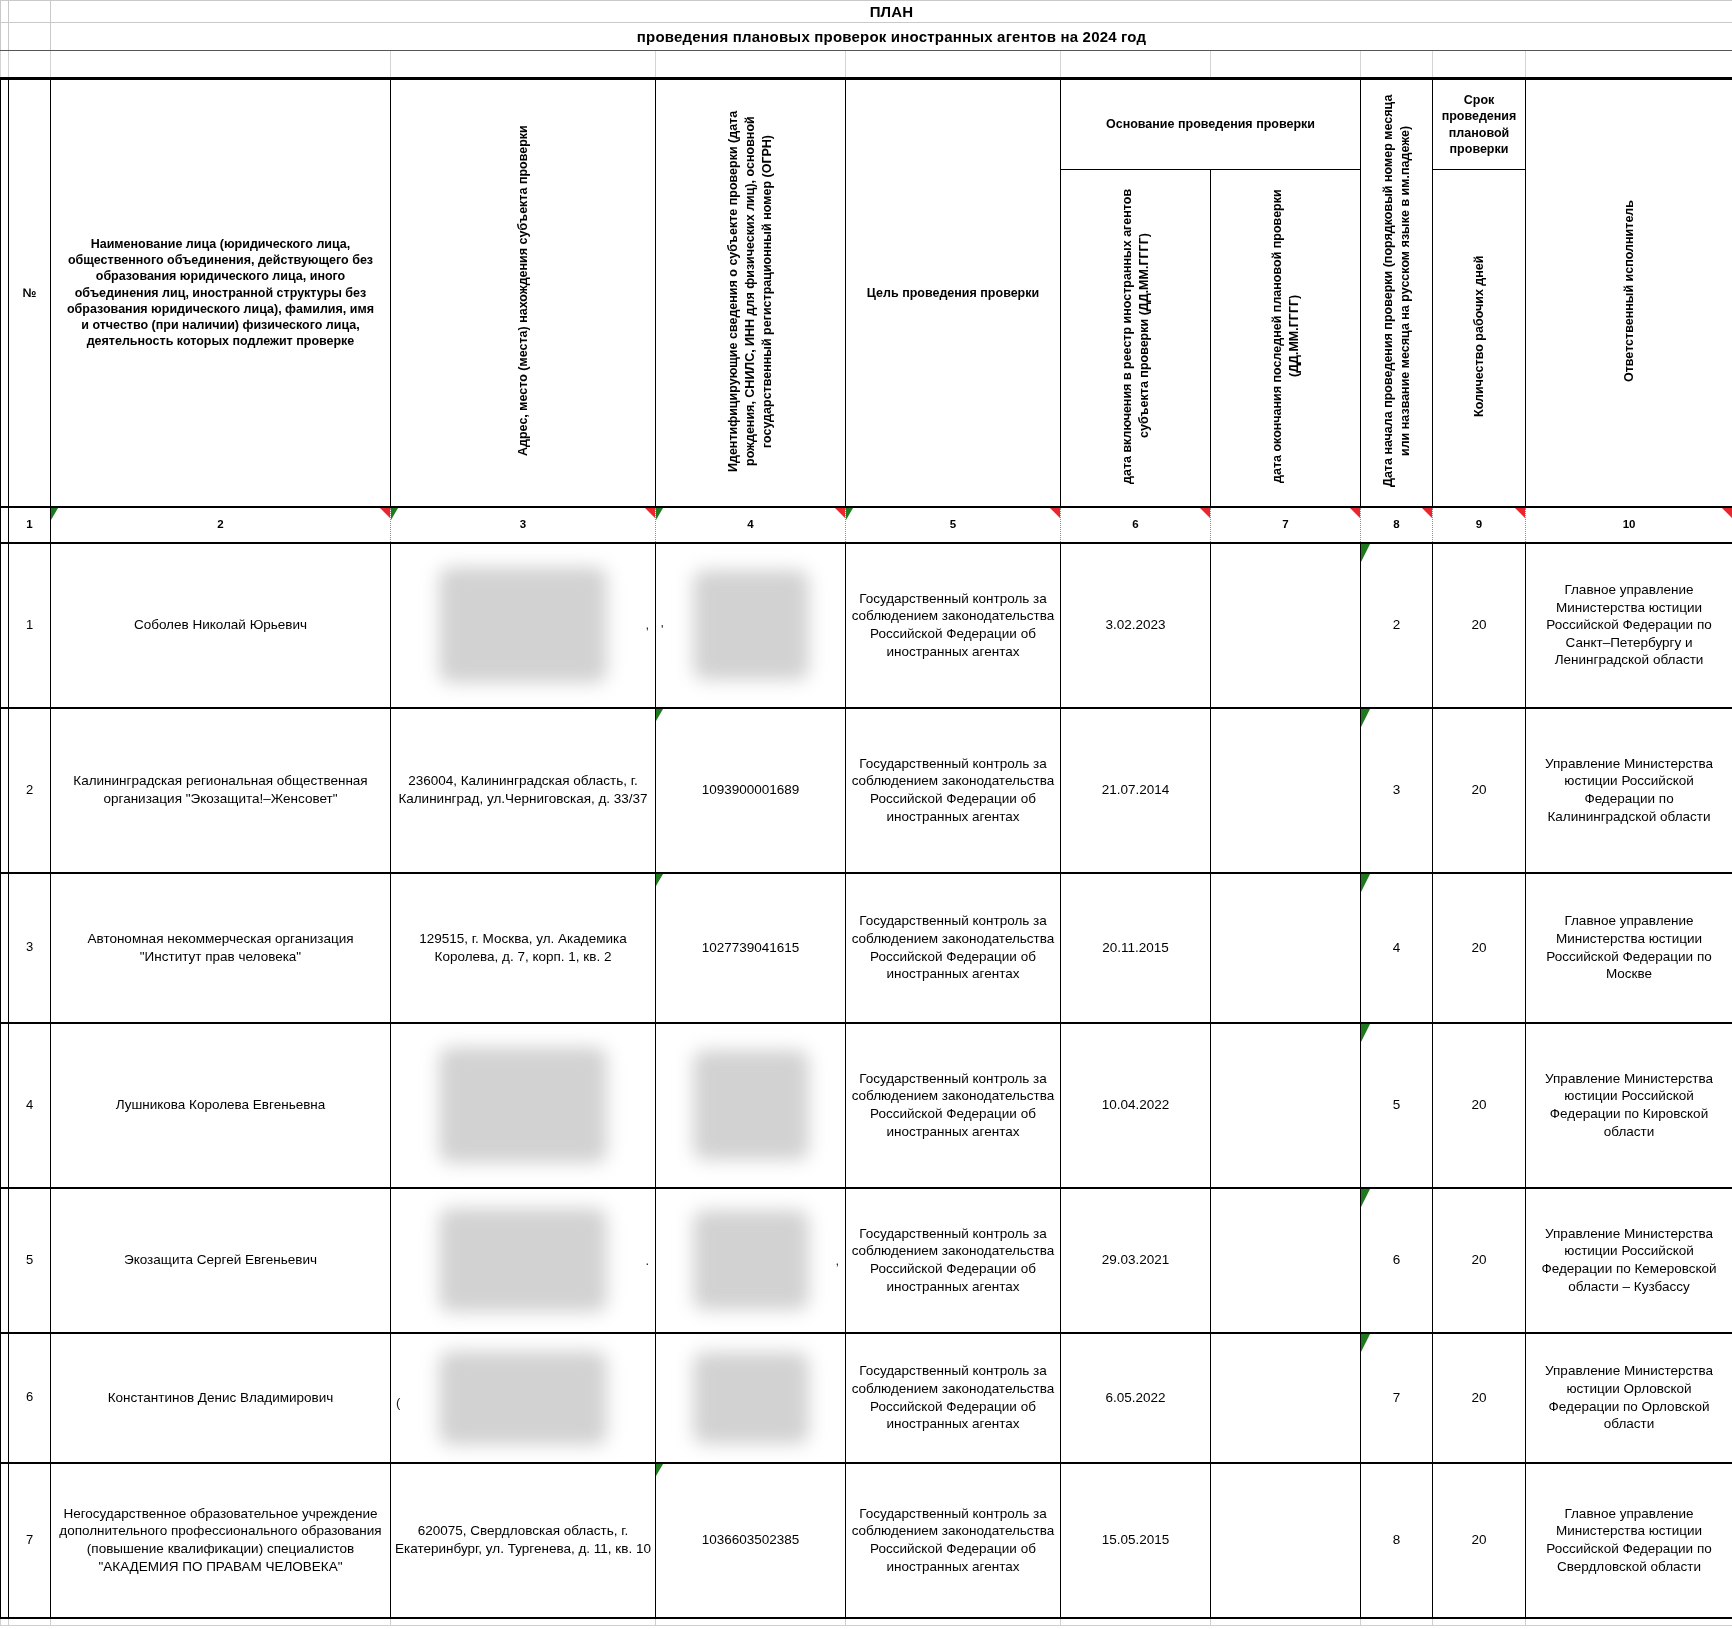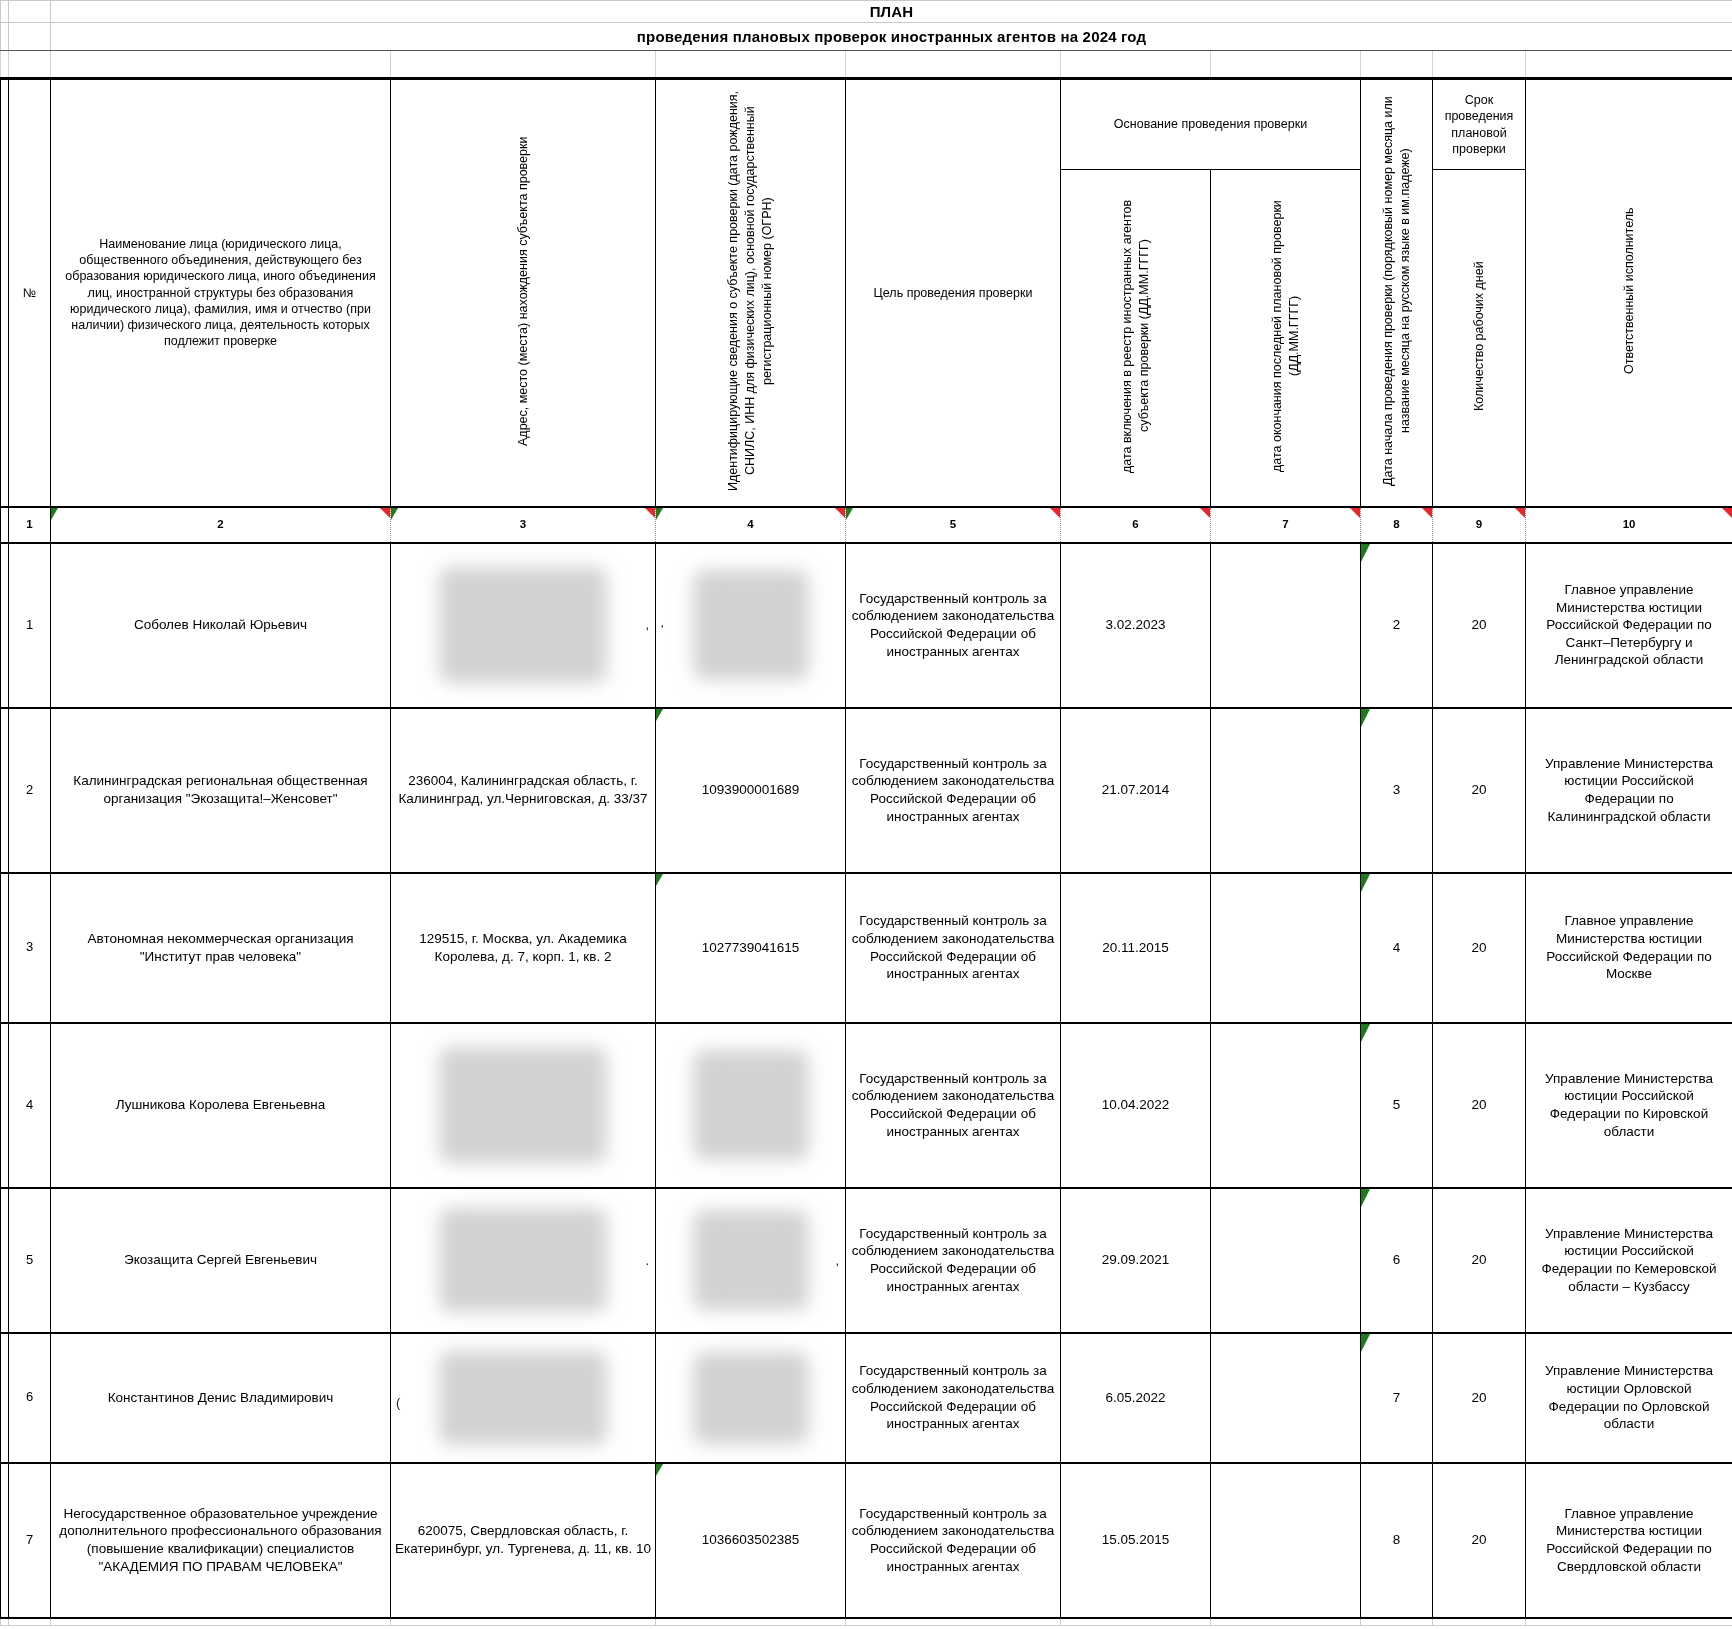--- a/index.html
+++ b/index.html
@@ -10,21 +10,21 @@
   td { position:relative; background:#fff; text-align:center; vertical-align:middle;
        padding:2px 4px; font-size:13.5px; line-height:1.3; overflow:hidden;
        word-wrap:break-word; }
 
   
   tr.trow td { border:1px solid #c9c9c9; font-weight:bold; font-size:15px; padding:0 4px; }
   tr.sub td  { border-bottom:1.5px solid #555; }
   tr.gapr td { border:1px solid #d4d4d4; }
 
   
-  tr.h1 td, tr.h2 td { border:1.8px solid #000; font-size:12.5px; font-weight:normal; }
+  tr.h1 td, tr.h2 td { border:1.8px solid #000; font-size:12.5px; font-weight:bold; }
   tr.h1 td { border-top:3px solid #000; }
   td.vcell { padding:1px; }
   .v { display:inline-block; writing-mode:vertical-rl; transform:rotate(180deg);
        font-size:12.5px; line-height:1.35; }
   .v-full { height:402px; }
   .v-sub  { height:322px; }
   td.name-hdr { padding:0 14px; }
 
   
   tr.nums td { border-top:2.6px solid #000; border-bottom:2.6px solid #000;
@@ -213,21 +213,21 @@
     <td>Экозащита Сергей Евгеньевич</td>
     <td>
             <div class="redact r-addr" style="height:104px"></div>
             <span class="frag frag-right">.</span>
           </td>
     <td>
             <div class="redact r-id" style="height:100px"></div>
             <span class="frag frag-right">,</span>
           </td>
     <td>Государственный контроль за соблюдением законодательства Российской Федерации об иностранных агентах</td>
-    <td>29.09.2021</td>
+    <td>29.03.2021</td>
     <td></td>
     <td><i class="tl-green big"></i><span>6</span></td>
     <td>20</td>
     <td>Управление Министерства юстиции Российской Федерации по Кемеровской области – Кузбассу</td>
   </tr>
 
   <tr class="data" style="height:130px">
     <td></td>
     <td class="cnum">6</td>
     <td>Константинов Денис Владимирович</td>

